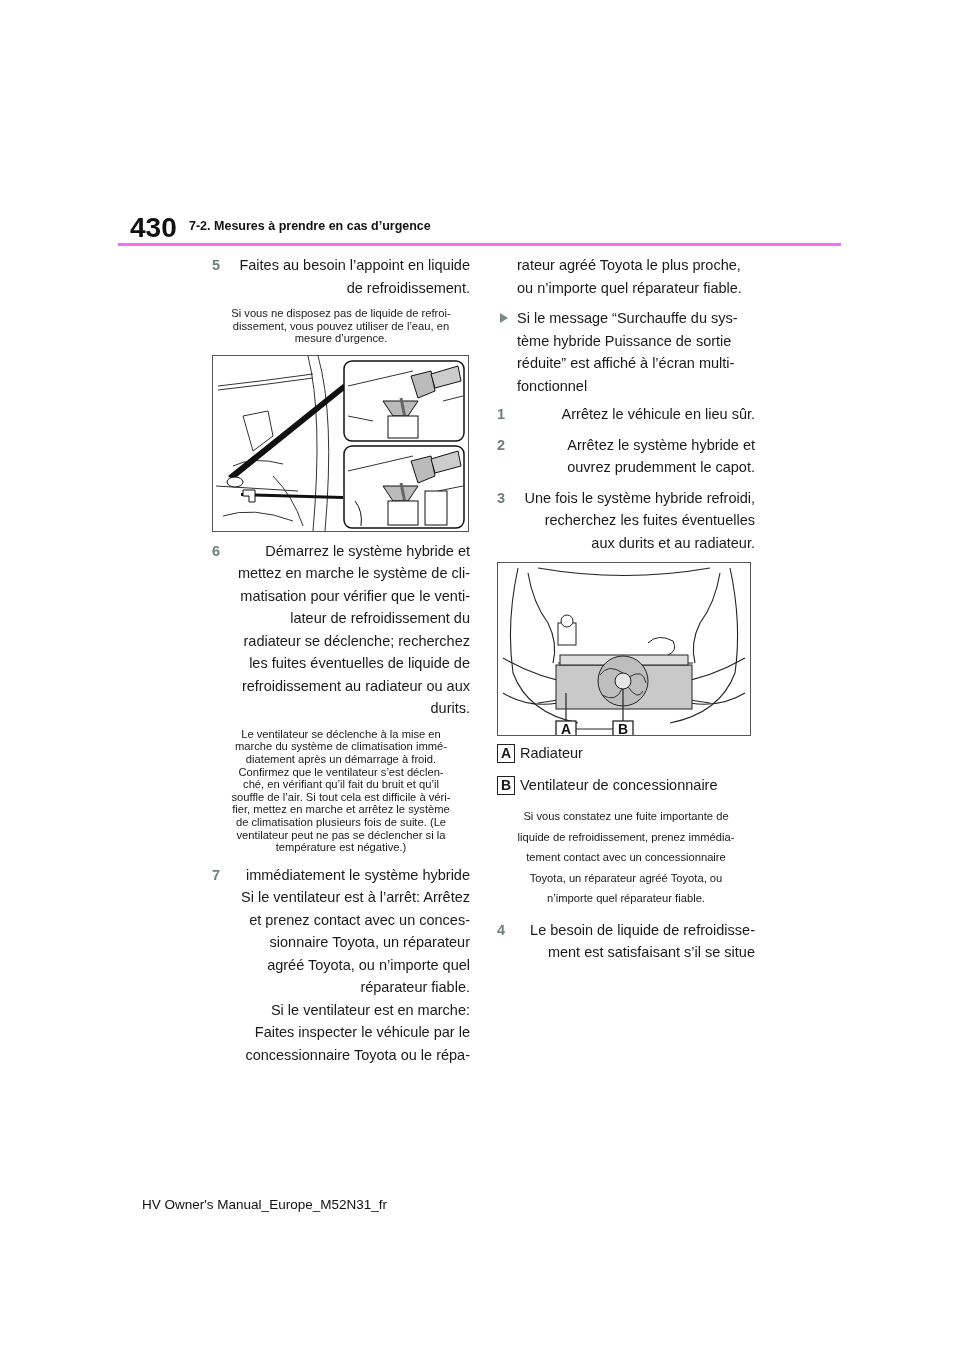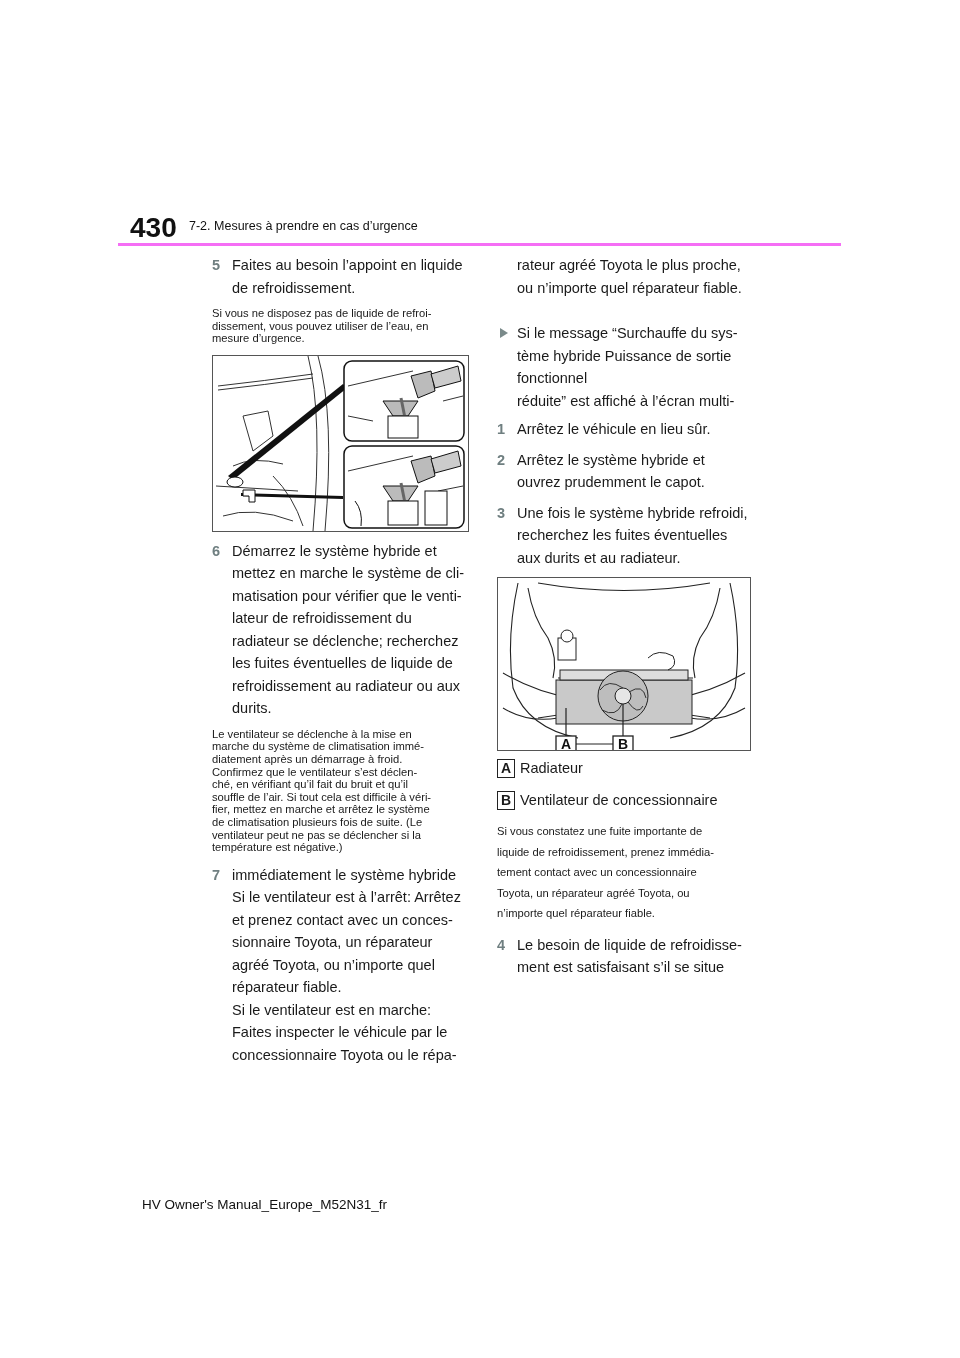--- a/index.html
+++ b/index.html
@@ -2,37 +2,37 @@
 <html><head>
 <meta charset="utf-8">
 <style>
   html, body { margin: 0; padding: 0; background: #ffffff; }
   body { width: 960px; height: 1358px; position: relative; overflow: hidden;
          font-family: "Liberation Sans", sans-serif; color: #1a1a1a; }
   .abs { position: absolute; }
 
   
   .page-num { left: 130px; top: 212px; font-size: 28px; font-weight: bold; color: #111; }
-  .section-title { left: 189px; top: 219px; font-size: 12.5px; font-weight: normal; color: #111; }
+  .section-title { left: 189px; top: 219px; font-size: 12.5px; font-weight: bold; color: #111; }
   .rule { left: 118px; top: 243px; width: 723px; height: 3px; background: #f56ef5; }
 
   
   .col { position: absolute; width: 258px; }
   .col-left { left: 212px; top: 254px; }
   .col-right { left: 497px; top: 254px; }
 
   .step { position: relative; padding-left: 20px; font-size: 14.5px; line-height: 22.5px; margin: 0 0 8px 0; }
   .step .num { position: absolute; left: 0; top: 0; font-weight: bold; color: #6f7f80; }
-  .step .line { display: block; }
-
-  .note { font-size: 11.2px; line-height: 12.6px; margin: 0 0 10px 0; color: #1a1a1a; }
+  .step .line { display: block; text-align: right; }
+
+  .note { font-size: 11.2px; line-height: 12.6px; margin: 0 0 10px 0; color: #1a1a1a; text-align: center; }
   .note .line { display: block; }
   .note-spaced { font-size: 11.2px; line-height: 20.5px; }
 
-  .cont { padding-left: 20px; font-size: 14.5px; line-height: 22.5px; margin: 0 0 23px 0; }
+  .cont { padding-left: 20px; font-size: 14.5px; line-height: 22.5px; margin: 0 0 8px 0; }
   .cont .line { display: block; }
 
   .bullet { position: relative; padding-left: 20px; font-size: 14.5px; line-height: 22.5px; margin: 0 0 6px 0; }
   .bullet .tri { position: absolute; left: 3px; top: 6px; width: 0; height: 0;
                  border-top: 5px solid transparent; border-bottom: 5px solid transparent;
                  border-left: 8px solid #7a8a8a; }
   .bullet .line { display: block; }
 
   .figure { border: 1px solid #555; background: #fff; position: relative; overflow: hidden; }
   .fig1 { width: 255px; height: 175px; margin: 10px 0 8px 0; }
@@ -150,22 +150,22 @@
 
   <div class="cont">
     <span class="line">rateur agréé Toyota le plus proche,</span>
     <span class="line">ou n’importe quel réparateur fiable.</span>
   </div>
 
   <div class="bullet">
     <span class="tri"></span>
     <span class="line">Si le message “Surchauffe du sys-</span>
     <span class="line">tème hybride Puissance de sortie</span>
+    <span class="line">réduite” est affiché à l’écran multi-</span>
     <span class="line">fonctionnel</span>
-    <span class="line">réduite” est affiché à l’écran multi-</span>
   </div>
 
   <div class="step">
     <span class="num">1</span>
     <span class="line">Arrêtez le véhicule en lieu sûr.</span>
   </div>
 
   <div class="step">
     <span class="num">2</span>
     <span class="line">Arrêtez le système hybride et</span>

